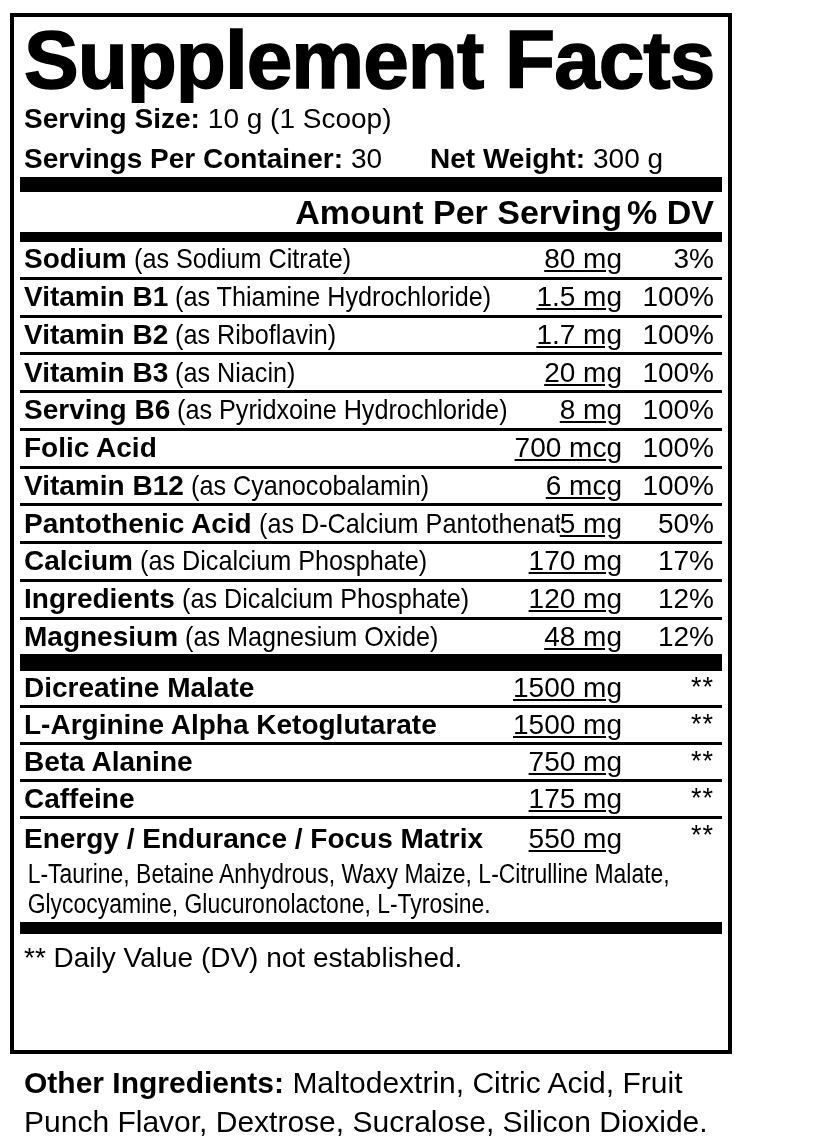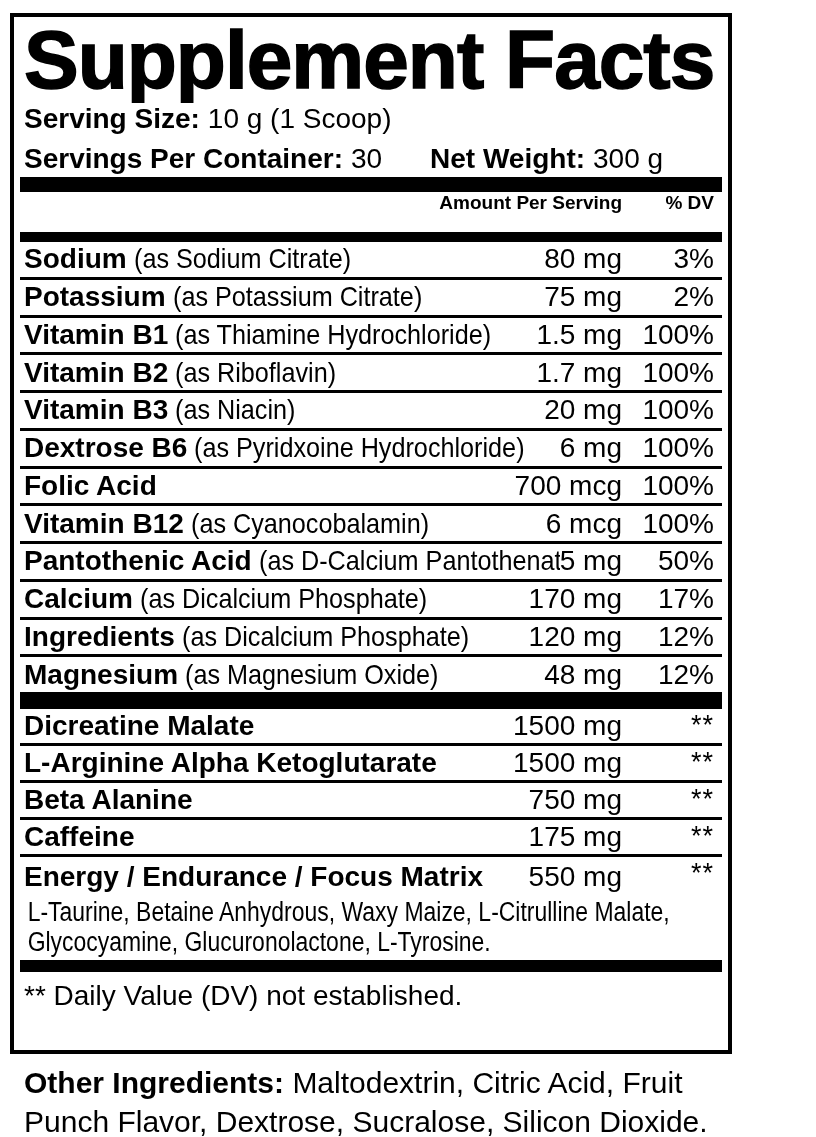--- a/index.html
+++ b/index.html
@@ -32,36 +32,36 @@
   .spc-group { display: flex; align-items: center; width: 406px; }
   .nw-group { display: flex; align-items: center; }
 
   .bar { background: #000; width: 100%; }
   .bar-top { height: 15px; }
   .bar-mid { height: 14px; }
   .bar-bot { height: 12px; }
   .rule-md { height: 10px; background: #000; width: 100%; }
 
   .hdr-row {
-    height: 40px; display: flex; justify-content: flex-end;
-    font-size: 19px; font-weight: bold; padding: 0 8px 0 4px;
+    height: 40px; display: flex; align-items: center; justify-content: flex-end;
+    font-size: 34px; font-weight: bold; padding: 0 8px 0 4px;
   }
   .hdr-dv { width: 92px; text-align: right; }
 
   .row {
     display: flex; align-items: center;
     height: 37.75px; border-bottom: 3px solid #000;
     padding: 0 8px 0 4px; font-size: 28px;
   }
   .row .name { flex: 1; font-weight: bold; white-space: nowrap; overflow: hidden; }
   .detail {
     font-weight: normal; margin-left: 7px; display: inline-block;
     transform: scaleX(0.9); transform-origin: 0 78%;
   }
-  .amt { white-space: nowrap; }
+  .amt { white-space: nowrap; text-decoration: underline; }
   .dv { width: 92px; text-align: right; white-space: nowrap; }
   .row.last-nutrient { border-bottom: none; height: 38px; }
 
   .row.blend { height: 37px; }
   .ast { align-self: flex-start; padding-top: 1px; font-size: 27px; letter-spacing: 1px; }
 
   .energy { height: 103px; border-bottom: none; padding: 0; display: block; }
   .energy .line1 { display: flex; align-items: center; height: 40px; padding: 0 8px 0 4px; font-size: 28px; }
   .energy .line1 .name { flex: 1; font-weight: bold; white-space: nowrap; }
   .sub {
@@ -108,47 +108,42 @@
     </div>
 
     <div class="rule-md"></div>
 
     <div class="row">
       <div class="name"><span class="b">Sodium</span><span class="detail">(as Sodium Citrate)</span></div>
       <div class="amt">80 mg</div>
       <div class="dv">3%</div>
     </div>
 
-    <div class="row">
-      <div class="name"><span class="b">Potassium</span><span class="detail">(as Potassium Citrate)</span></div>
-      <div class="amt">75 mg</div>
-      <div class="dv">2%</div>
-    </div>
 
     <div class="row">
       <div class="name"><span class="b">Vitamin B1</span><span class="detail">(as Thiamine Hydrochloride)</span></div>
       <div class="amt">1.5 mg</div>
       <div class="dv">100%</div>
     </div>
 
     <div class="row">
       <div class="name"><span class="b">Vitamin B2</span><span class="detail">(as Riboflavin)</span></div>
       <div class="amt">1.7 mg</div>
       <div class="dv">100%</div>
     </div>
 
     <div class="row">
       <div class="name"><span class="b">Vitamin B3</span><span class="detail">(as Niacin)</span></div>
       <div class="amt">20 mg</div>
       <div class="dv">100%</div>
     </div>
 
     <div class="row">
-      <div class="name"><span class="b">Dextrose B6</span><span class="detail">(as Pyridxoine Hydrochloride)</span></div>
-      <div class="amt">6 mg</div>
+      <div class="name"><span class="b">Serving B6</span><span class="detail">(as Pyridxoine Hydrochloride)</span></div>
+      <div class="amt">8 mg</div>
       <div class="dv">100%</div>
     </div>
 
     <div class="row">
       <div class="name"><span class="b">Folic Acid</span><span class="detail"></span></div>
       <div class="amt">700 mcg</div>
       <div class="dv">100%</div>
     </div>
 
     <div class="row">

